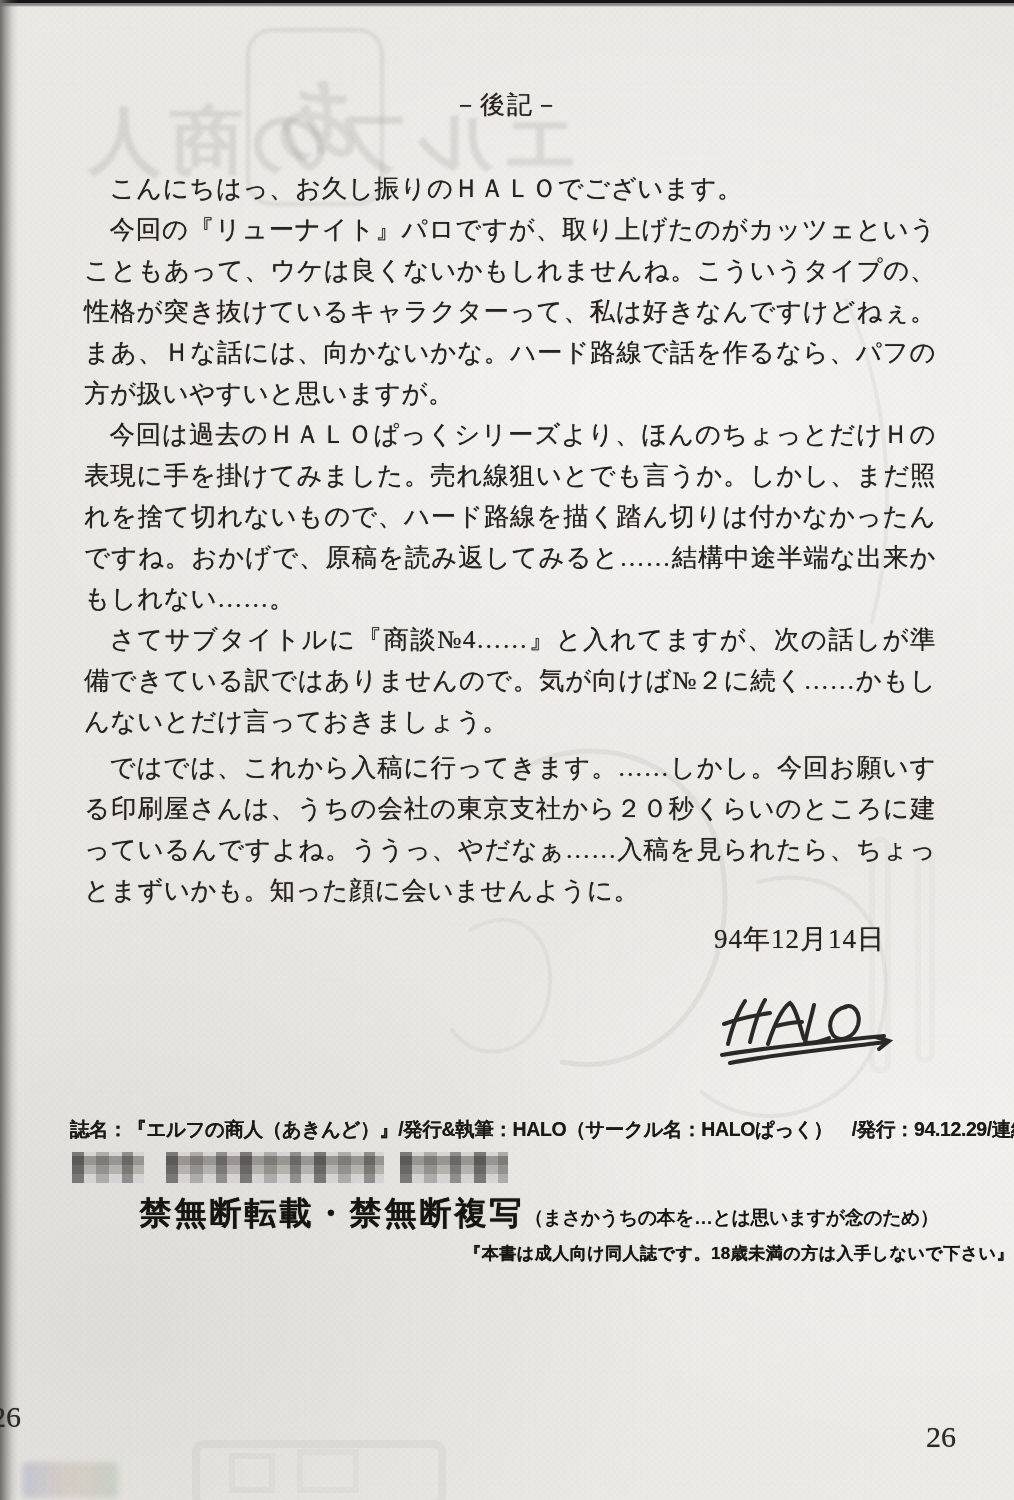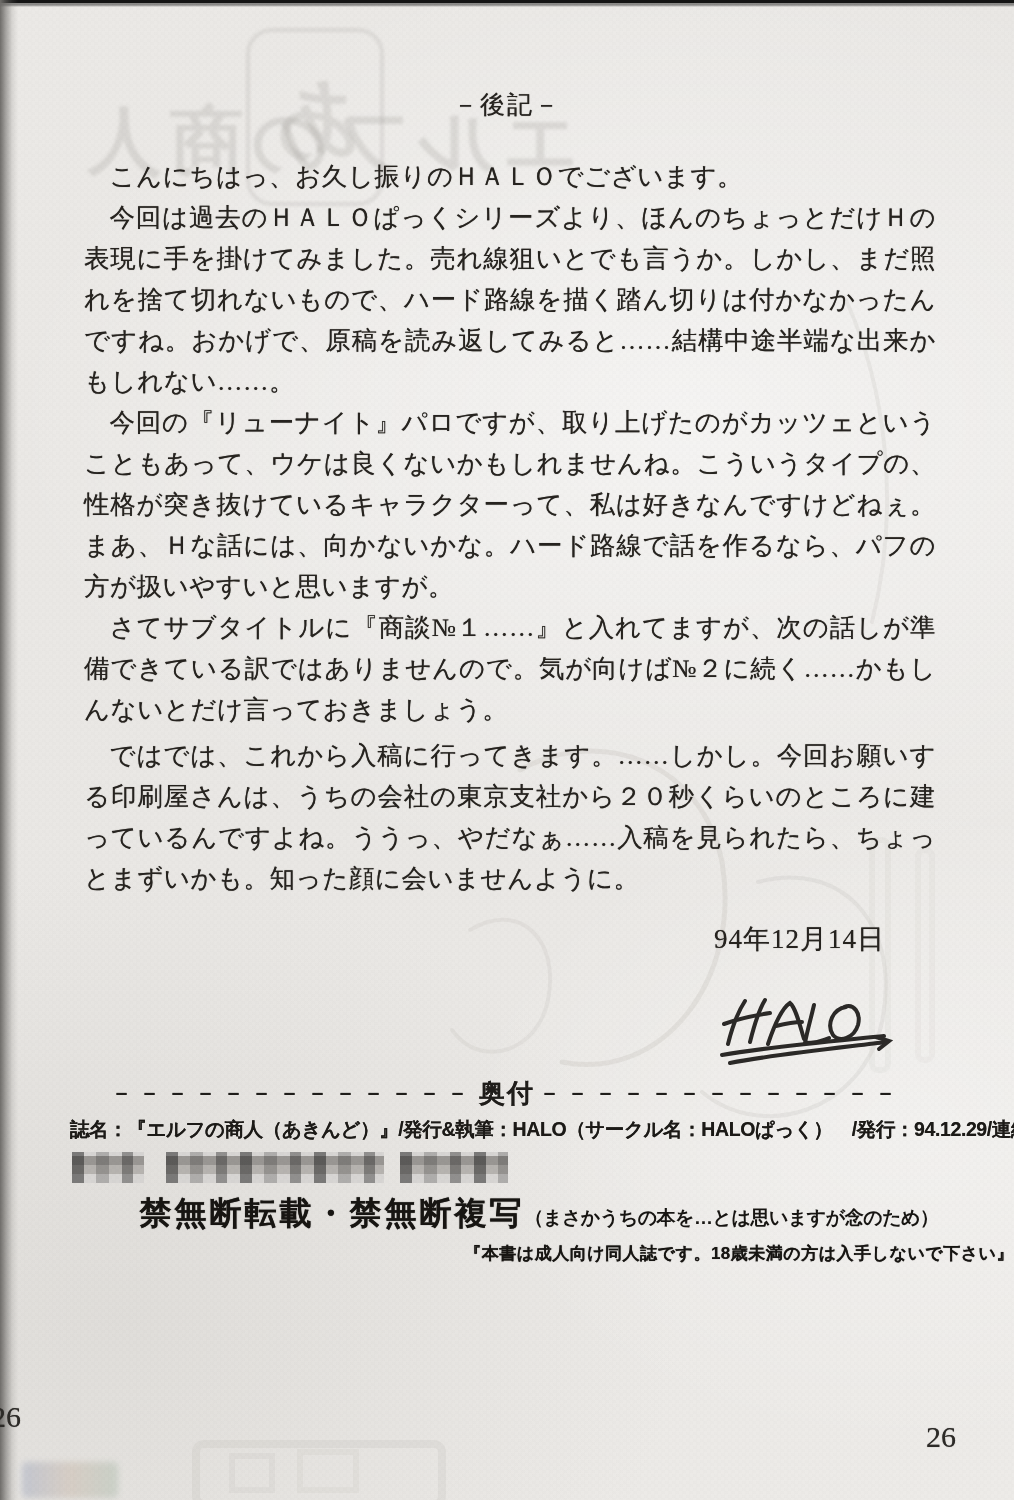--- a/index.html
+++ b/index.html
@@ -33,21 +33,21 @@
   .ghost-char { font-size:84px; font-weight:700; transform:scaleX(-1); opacity:.35;
     font-family:"Liberation Sans","DejaVu Sans",sans-serif; }
   .ghost-art { position:absolute; inset:0; pointer-events:none; opacity:.5; }
   .ghost-blot { position:absolute; left:22px; top:1462px; width:96px; height:36px; border-radius:5px;
     background:linear-gradient(90deg, rgba(88,108,158,.35), rgba(158,120,88,.28), rgba(98,138,108,.30));
     filter:blur(3px); opacity:.65; pointer-events:none; }
 
   
   .afterword-title { position:absolute; top:88px; left:0; width:100%; text-align:center;
     font-size:25px; letter-spacing:2px; text-shadow:0 0 .7px rgba(35,32,28,.8); }
-  .content { position:absolute; top:156px; left:84px; width:852px; }
+  .content { position:absolute; top:168px; left:84px; width:852px; }
   .content p { margin:0; font-size:25.5px; line-height:41px; letter-spacing:.5px;
     text-indent:1em; text-align:justify; text-shadow:0 0 .7px rgba(35,32,28,.75); }
   .content p.gap { margin-top:5px; }
 
   .date-line { position:absolute; top:921px; left:714px; font-size:27px; letter-spacing:1px;
     text-shadow:0 0 .7px rgba(35,32,28,.8); }
   .signature { position:absolute; top:992px; left:714px; width:182px; height:84px; }
   .sr-only { position:absolute; width:1px; height:1px; overflow:hidden; clip-path:inset(50%); }
 
   
@@ -106,23 +106,23 @@
       <rect x="232" y="1456" width="40" height="34" stroke-width="6" opacity=".30"></rect>
       <rect x="300" y="1452" width="56" height="38" stroke-width="6" opacity=".28"></rect>
     </g>
   </svg>
   <div class="ghost-blot"></div>
 
   <div class="afterword-title">－後記－</div>
 
   <div class="content">
     <p>こんにちはっ、お久し振りのＨＡＬＯでございます。</p>
+    <p>今回の『リューナイト』パロですが、取り上げたのがカッツェということもあって、ウケは良くないかもしれませんね。こういうタイプの、性格が突き抜けているキャラクターって、私は好きなんですけどねぇ。まあ、Ｈな話には、向かないかな。ハード路線で話を作るなら、パフの方が扱いやすいと思いますが。</p>
     <p>今回は過去のＨＡＬＯぱっくシリーズより、ほんのちょっとだけＨの表現に手を掛けてみました。売れ線狙いとでも言うか。しかし、まだ照れを捨て切れないもので、ハード路線を描く踏ん切りは付かなかったんですね。おかげで、原稿を読み返してみると……結構中途半端な出来かもしれない……。</p>
-    <p>今回の『リューナイト』パロですが、取り上げたのがカッツェということもあって、ウケは良くないかもしれませんね。こういうタイプの、性格が突き抜けているキャラクターって、私は好きなんですけどねぇ。まあ、Ｈな話には、向かないかな。ハード路線で話を作るなら、パフの方が扱いやすいと思いますが。</p>
-    <p>さてサブタイトルに『商談№１……』と入れてますが、次の話しが準備できている訳ではありませんので。気が向けば№２に続く……かもしんないとだけ言っておきましょう。</p>
+    <p>さてサブタイトルに『商談№4……』と入れてますが、次の話しが準備できている訳ではありませんので。気が向けば№２に続く……かもしんないとだけ言っておきましょう。</p>
     <p class="gap">ではでは、これから入稿に行ってきます。……しかし。今回お願いする印刷屋さんは、うちの会社の東京支社から２０秒くらいのところに建っているんですよね。ううっ、やだなぁ……入稿を見られたら、ちょっとまずいかも。知った顔に会いませんように。</p>
   </div>
 
   <div class="date-line">94年12月14日</div>
   <div class="signature">
     <span class="sr-only">HALO</span>
     <svg viewBox="0 0 182 84" width="182" height="84" xmlns="http://www.w3.org/2000/svg">
       <g fill="none" stroke="#1b1917" stroke-width="4" stroke-linecap="round" opacity=".92">
         <path d="M14,52 C18,36 25,18 31,9"></path>
         <path d="M36,50 C40,34 46,16 51,8"></path>
@@ -131,23 +131,20 @@
         <path d="M62,34 C70,32 80,30 88,30"></path>
         <path d="M100,13 C97,26 93,40 91,51 C99,51 108,49 115,46"></path>
         <path d="M132,15 C119,17 112,32 119,43 C126,51 140,46 144,33 C147,21 140,11 130,15"></path>
         <path d="M8,63 C52,55 132,48 170,44"></path>
         <path d="M16,71 C62,62 142,54 172,50"></path>
         <path d="M162,45 L175,49 L165,57"></path>
       </g>
     </svg>
   </div>
 
-  <div class="okuzuke-divider">
-    <span class="dashes">－－－－－－－－－－－－－</span><span class="label">奥付</span><span class="dashes">－－－－－－－－－－－－－</span>
-  </div>
 
   <div class="colophon-info">
     <span>誌名：『エルフの商人（あきんど）』/発行&amp;執筆：HALO（サークル名：HALOぱっく）　/発行：94.12.29/連絡：</span>
   </div>
 
   <div class="mosaic-row">
     <span class="mosaic mosaic-b1"></span><span class="mosaic mosaic-b2"></span><span class="mosaic mosaic-b3"></span>
   </div>
 
   <div class="notice">

